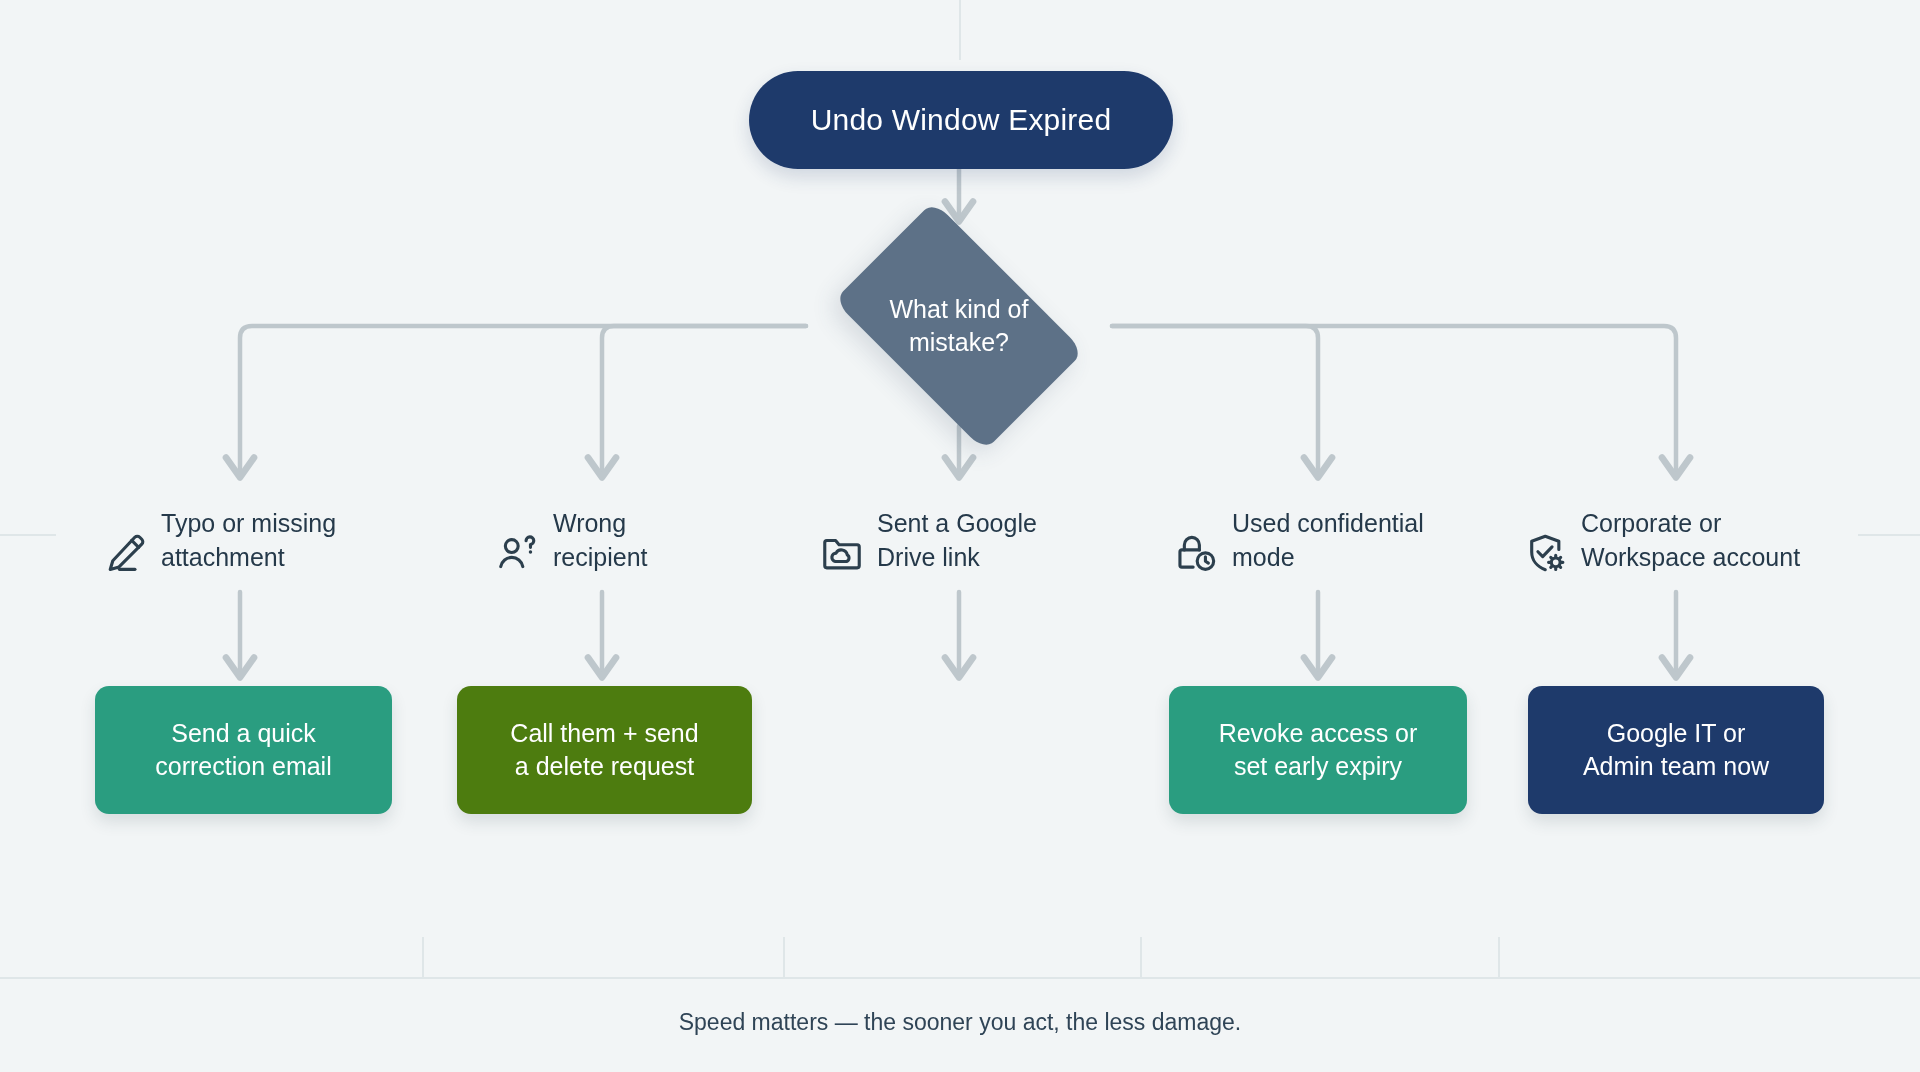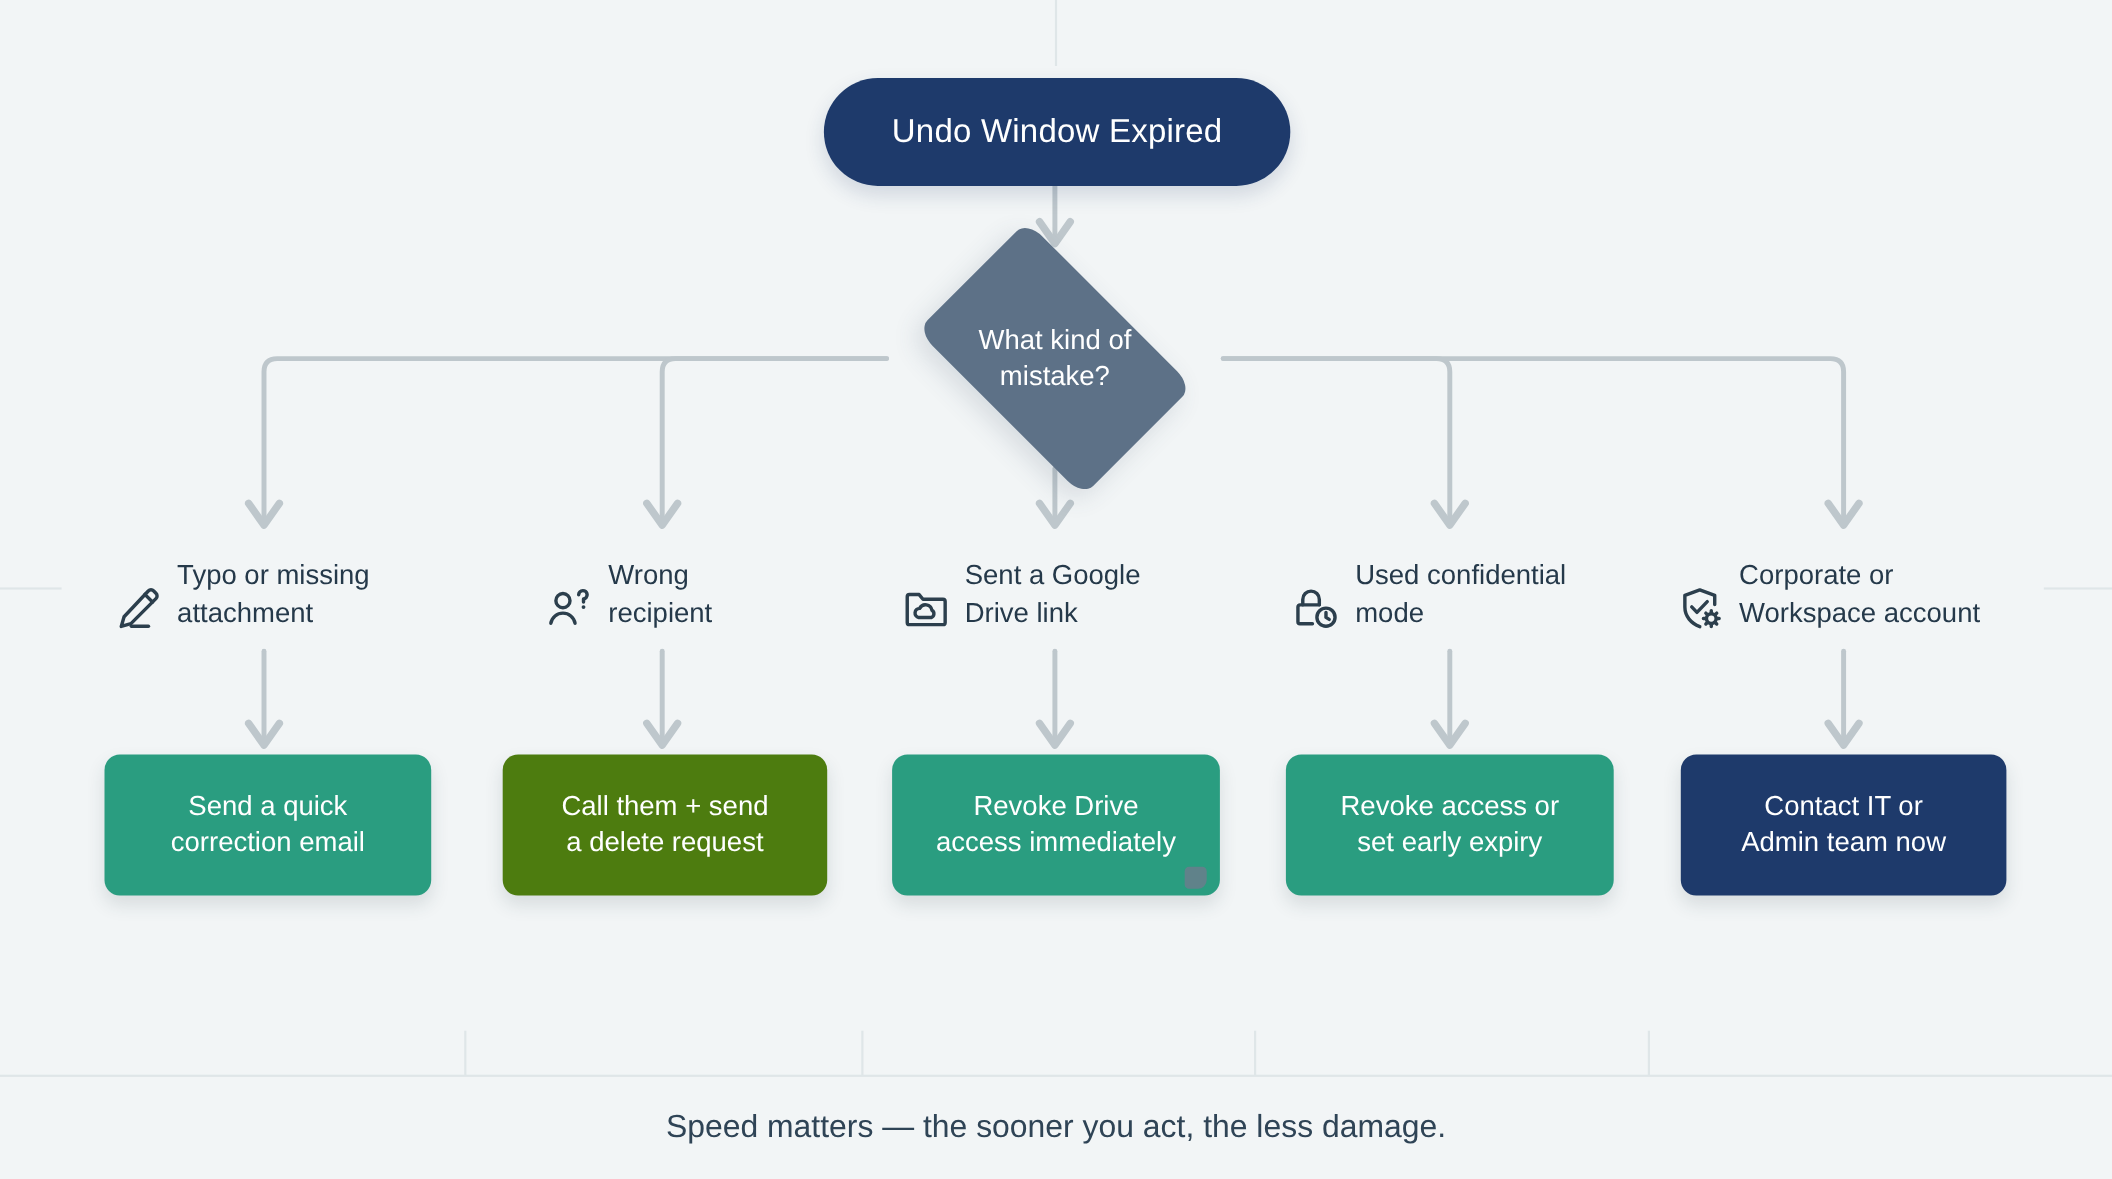--- a/index.html
+++ b/index.html
@@ -151,21 +151,21 @@
   }
 
   
   .footer-caption {
     position: absolute;
     left: 0;
     right: 0;
     top: 1009px;
     text-align: center;
     color: #2f4456;
-    font-size: 29px;
+    font-size: 23px;
   }
 </style>
 </head>
 <body>
 
 <div id="canvas">
 
   <div class="guide v" style="left:959px; top:0; height:60px;"></div>
   <div class="guide h" style="left:0; top:534px; width:56px;"></div>
   <div class="guide h" style="left:1858px; top:534px; width:62px;"></div>
@@ -268,27 +268,22 @@
     <span class="branch-text">Corporate or
 Workspace account</span>
   </div>
 
   <div class="outcome" style="left:95px; top:686px; width:297px; background:#2a9d80;">Send a quick
 correction email</div>
 
   <div class="outcome" style="left:457px; top:686px; width:295px; background:#4d7c0f;">Call them + send
 a delete request</div>
 
-  <div class="outcome" style="left:811px; top:686px; width:298px; background:#2a9d80;">
-    <span>Revoke Drive
-access immediately</span>
-    <span class="blob"></span>
-  </div>
 
   <div class="outcome" style="left:1169px; top:686px; width:298px; background:#2a9d80;">Revoke access or
 set early expiry</div>
 
-  <div class="outcome" style="left:1528px; top:686px; width:296px; background:#1e3a6b;">Contact IT or
+  <div class="outcome" style="left:1528px; top:686px; width:296px; background:#1e3a6b;">Google IT or
 Admin team now</div>
 
   <div class="footer-caption">Speed matters — the sooner you act, the less damage.</div>
 
 </div>
 
 </body></html>

